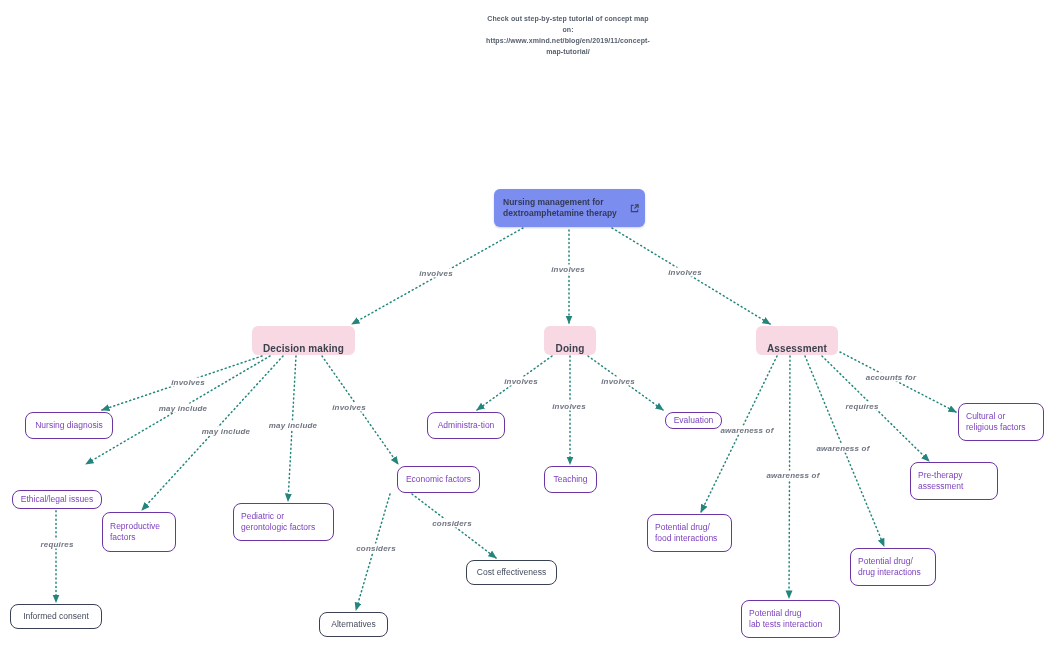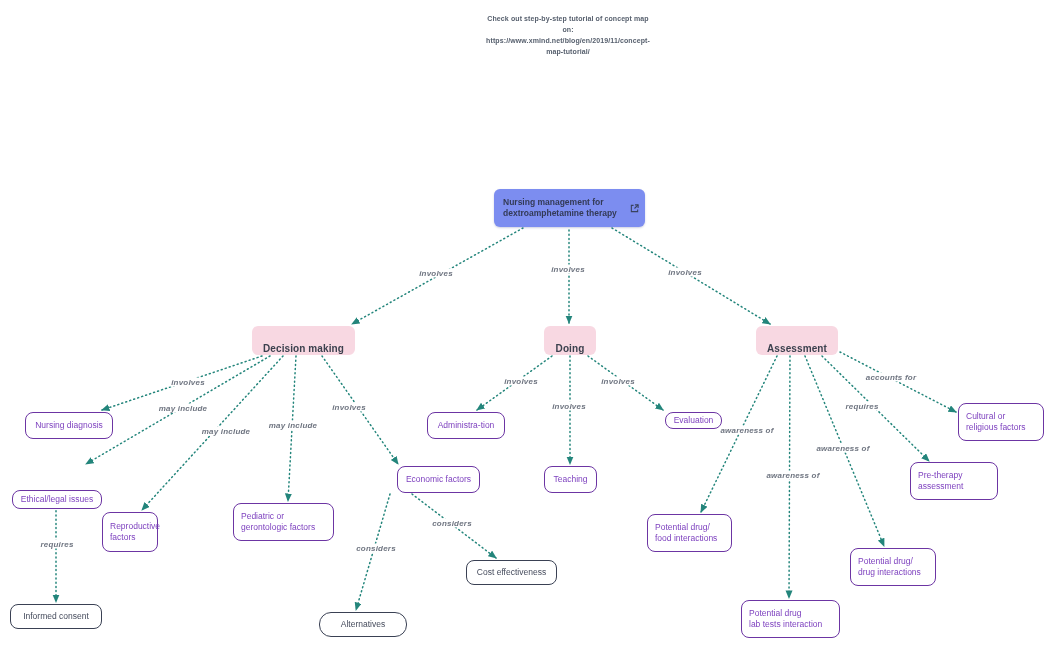--- a/index.html
+++ b/index.html
@@ -110,35 +110,35 @@
 dextroamphetamine therapy</span><svg class="link-icon" viewBox="0 0 10 10">
           <path d="M4 1.5 H1.5 V8.5 H8.5 V6" fill="none" stroke="#39425e" stroke-width="1.2"></path>
           <path d="M5.5 1 H9 V4.5" fill="none" stroke="#39425e" stroke-width="1.2"></path>
           <path d="M9 1 L5 5" fill="none" stroke="#39425e" stroke-width="1.2"></path>
         </svg></div>
       <div class="node topic center" style="left: 252px; top: 326px; width: 103px; height: 29px;"><span>Decision making</span></div>
       <div class="node topic center" style="left: 544px; top: 326px; width: 52px; height: 29px;"><span>Doing</span></div>
       <div class="node topic center" style="left: 756px; top: 326px; width: 82px; height: 29px;"><span>Assessment</span></div>
       <div class="node purple center" style="left: 25px; top: 412px; width: 88px; height: 27px;"><span>Nursing diagnosis</span></div>
       <div class="node purple center" style="left: 12px; top: 444px; width: 90px; height: 19px; margin-top: 46px;"><span>Ethical/legal issues</span></div>
-      <div class="node purple" style="left: 102px; top: 512px; width: 56px; height: 40px; align-items: center;"><span>Reproductive
+      <div class="node purple" style="left: 102px; top: 512px; width: 74px; height: 40px; align-items: center;"><span>Reproductive
 factors</span></div>
       <div class="node purple" style="left: 233px; top: 503px; width: 101px; height: 38px;"><span>Pediatric or
 gerontologic factors</span></div>
       <div class="node purple center" style="left: 359px; top: 466px; width: 83px; height: 27px; margin-left: 38px;"><span>Economic factors</span></div>
       <div class="node purple center" style="left: 427px; top: 412px; width: 78px; height: 27px;"><span>Administra-tion</span></div>
       <div class="node purple center" style="left: 544px; top: 466px; width: 53px; height: 27px;"><span>Teaching</span></div>
       <div class="node purple center" style="left: 633px; top: 412px; width: 57px; height: 17px; margin-left: 32px;"><span>Evaluation</span></div>
       <div class="node purple" style="left: 647px; top: 514px; width: 85px; height: 38px;"><span>Potential drug/
 food interactions</span></div>
       <div class="node purple" style="left: 741px; top: 600px; width: 99px; height: 38px;"><span>Potential drug
 lab tests interaction</span></div>
       <div class="node purple" style="left: 850px; top: 548px; width: 86px; height: 38px;"><span>Potential drug/
 drug interactions</span></div>
       <div class="node purple" style="left: 910px; top: 462px; width: 88px; height: 38px;"><span>Pre-therapy
 assessment</span></div>
       <div class="node purple" style="left: 958px; top: 403px; width: 86px; height: 38px;"><span>Cultural or
 religious factors</span></div>
       <div class="node dark center" style="left: 10px; top: 604px; width: 92px; height: 25px; border-radius: 8px;"><span>Informed consent</span></div>
-      <div class="node dark center" style="left: 319px; top: 612px; width: 88px; height: 25px; border-radius: 12px;"><span>Alternatives</span></div>
+      <div class="node dark center" style="left: 319px; top: 612px; width: 69px; height: 25px;"><span>Alternatives</span></div>
       <div class="node dark center" style="left: 466px; top: 560px; width: 91px; height: 25px;"><span>Cost effectiveness</span></div>
     </div>
 </div>
 
 </body></html>

